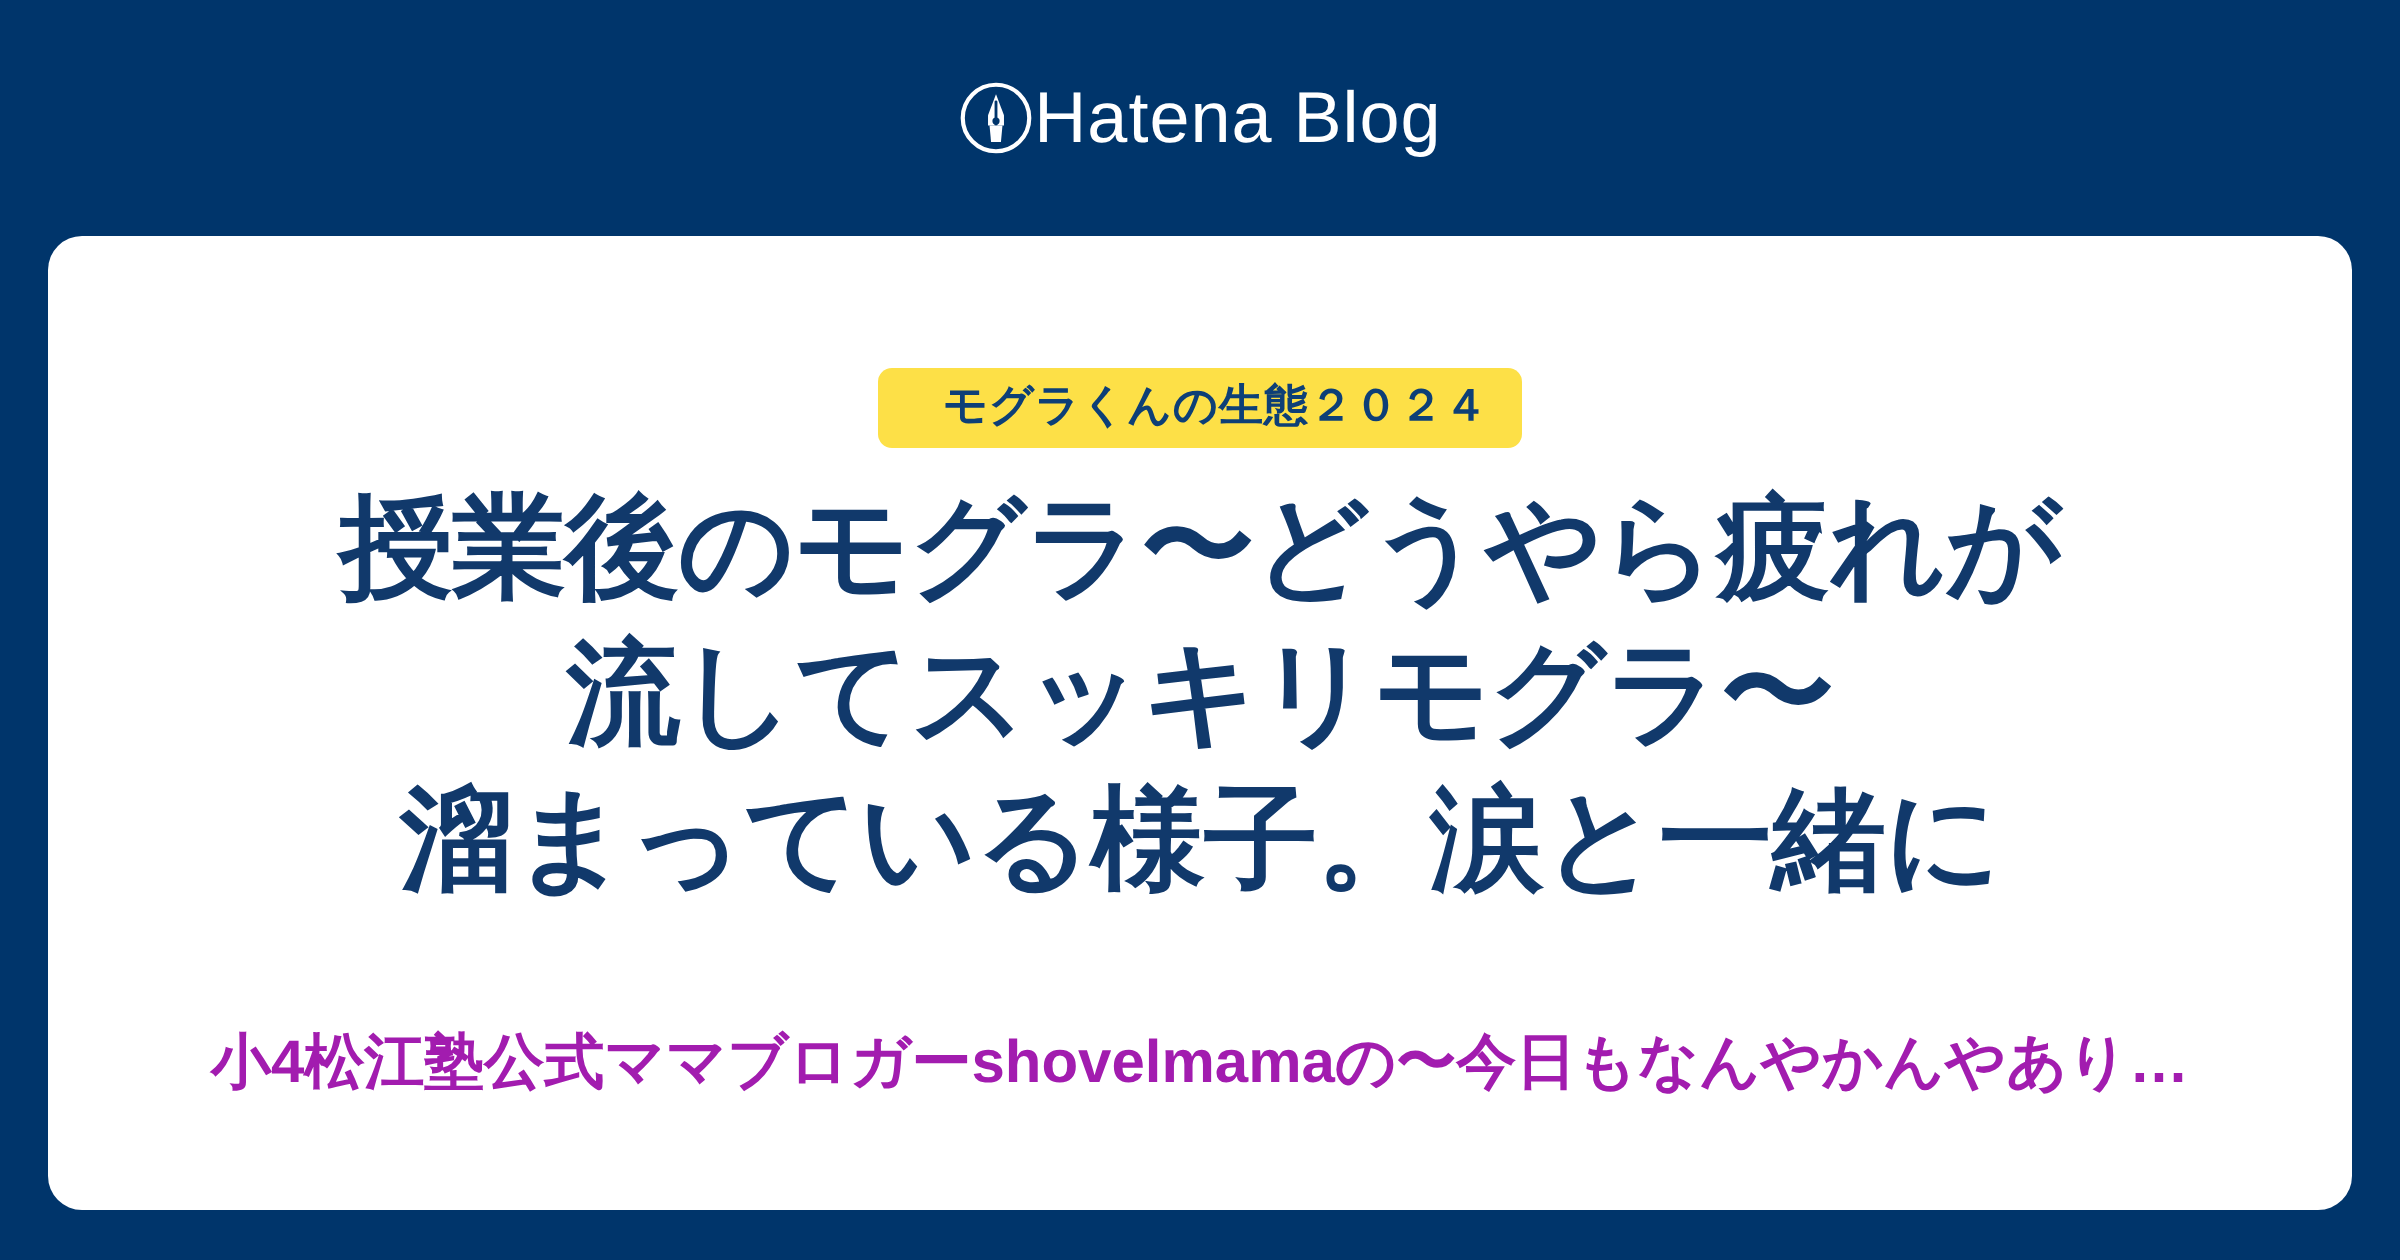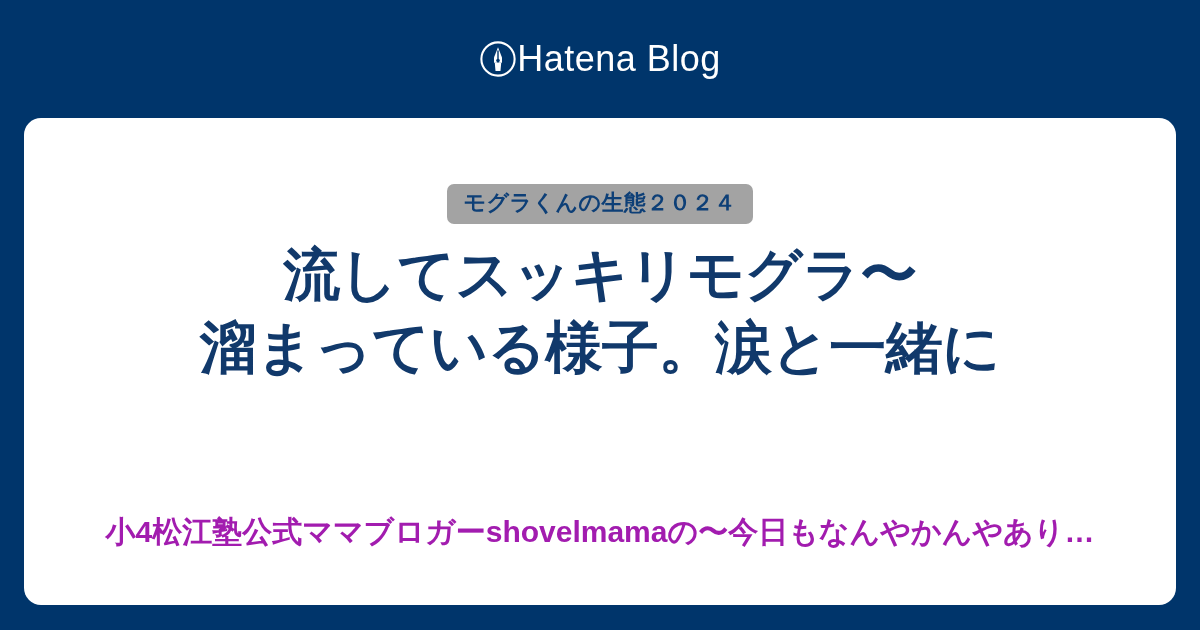--- a/index.html
+++ b/index.html
@@ -60,26 +60,26 @@
 
   
   .badge-row {
     width: 100%;
     display: flex;
     justify-content: center;
     margin-top: 66px;
   }
 
   .category-badge {
-    background: #a3a3a3;
+    background: #fde047;
     color: #0d3f77;
     font-size: 22px;
     font-weight: 700;
     line-height: 1;
-    padding: 8px 16px 10px 16px;
+    padding: 8px 16px 10px 32px;
     border-radius: 7px;
     letter-spacing: 0.5px;
     white-space: nowrap;
   }
 
   
   .entry-title {
     margin-top: 14px;
     width: 1010px;
     text-align: center;
@@ -129,19 +129,20 @@
   <span class="brand-name">Hatena Blog</span>
 </div>
 
 <div class="card">
 
   <div class="badge-row">
     <span class="category-badge">モグラくんの生態２０２４</span>
   </div>
 
   <h1 class="entry-title">
+    <span class="title-line">授業後のモグラ〜どうやら疲れが</span>
     <span class="title-line">流してスッキリモグラ〜</span>
     <span class="title-line">溜まっている様子。涙と一緒に</span>
   </h1>
 
   <div class="blog-name">小4松江塾公式ママブロガーshovelmamaの〜今日もなんやかんやあり…</div>
 
 </div>
 
 </body></html>

